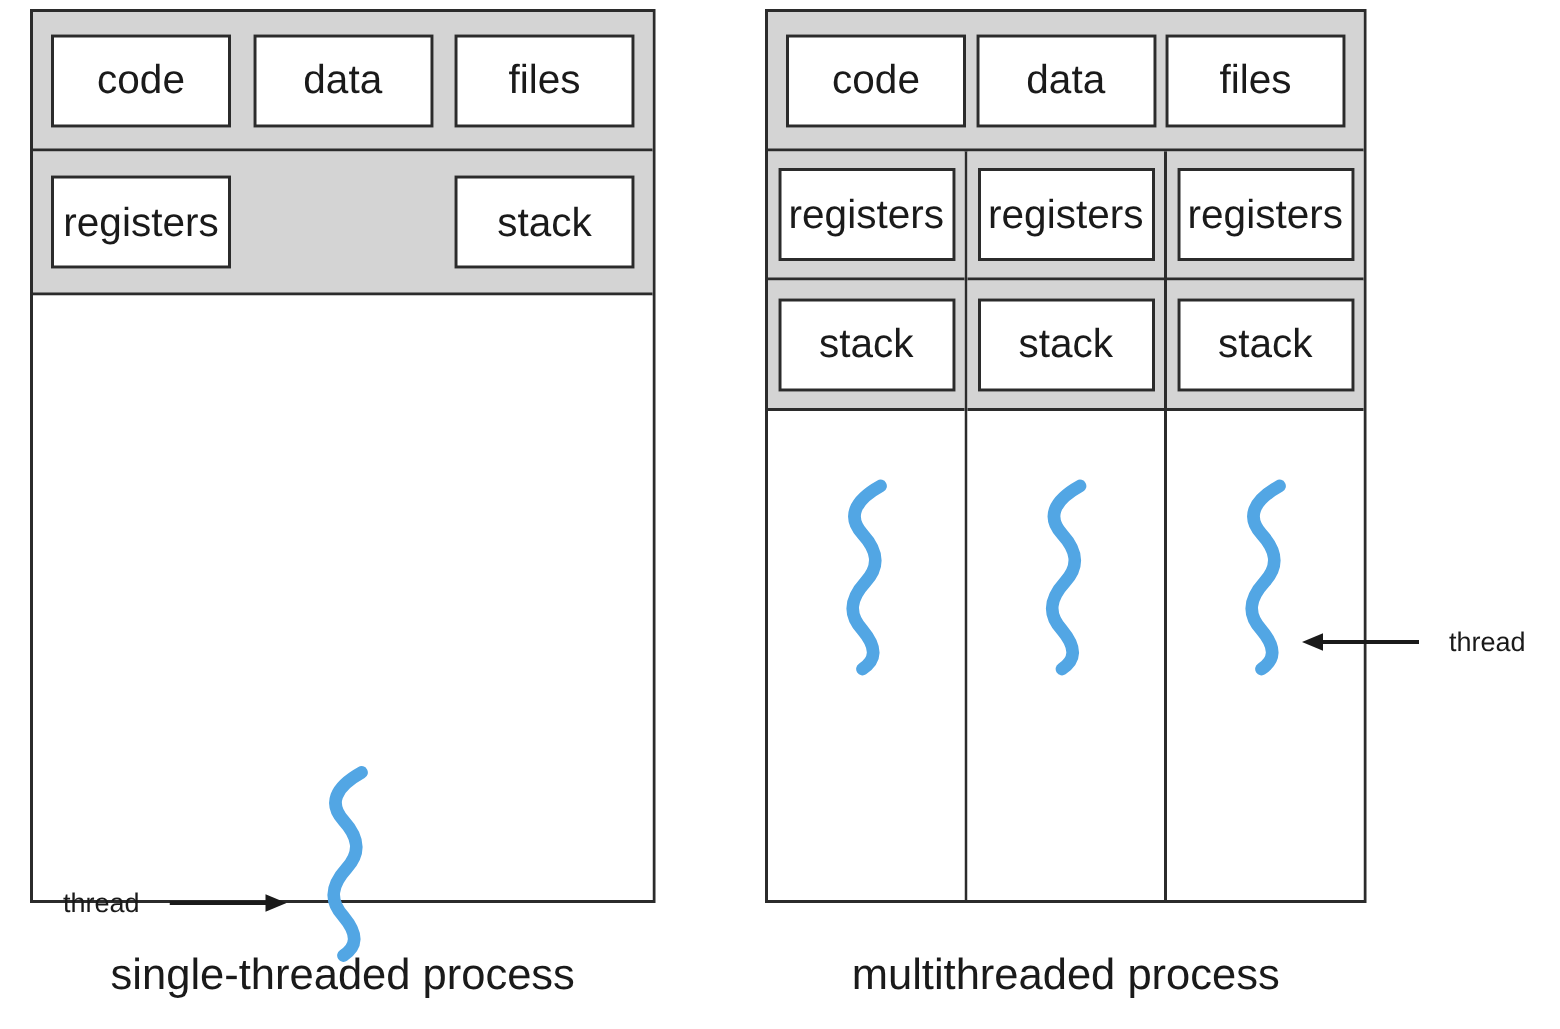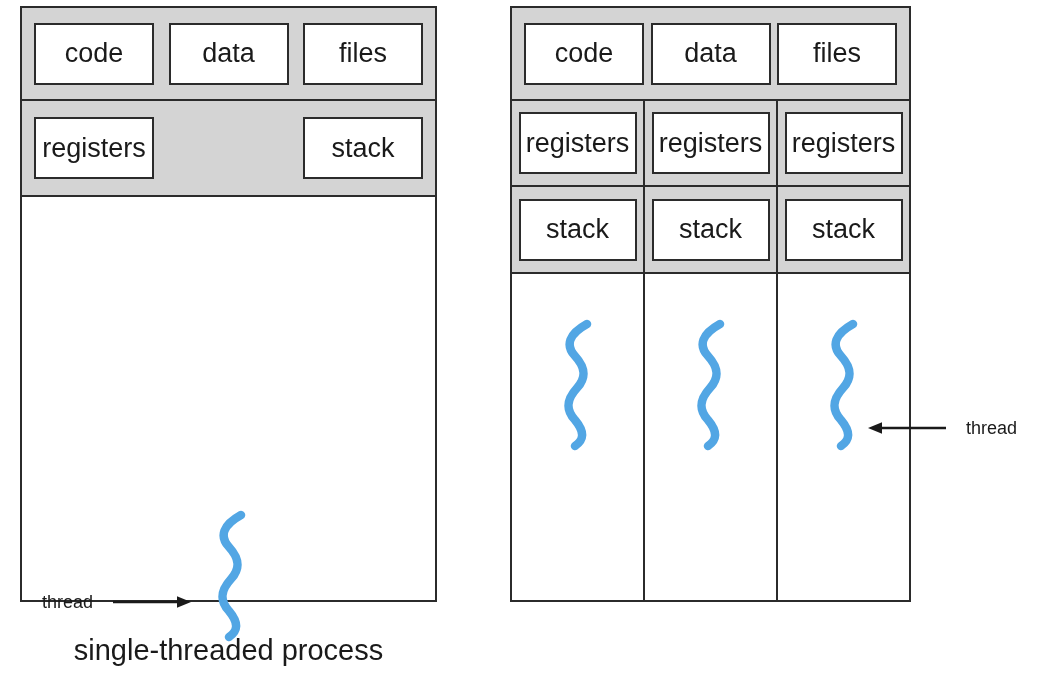--- a/index.html
+++ b/index.html
@@ -269,14 +269,15 @@
 
   <div class="thread-note right-note">
     <svg class="arrow-svg" width="78" height="14" viewBox="0 0 78 14">
       <polygon points="14,1.2 0,7 14,12.8" fill="#1a1a1a"></polygon>
       <line x1="13" y1="7" x2="78" y2="7" stroke="#1a1a1a" stroke-width="2.6"></line>
     </svg>
     <span>thread</span>
   </div>
 
   <div class="caption left-caption">single-threaded process</div>
+  <div class="caption right-caption">multithreaded process</div>
 
 </div>
 
 </body></html>

